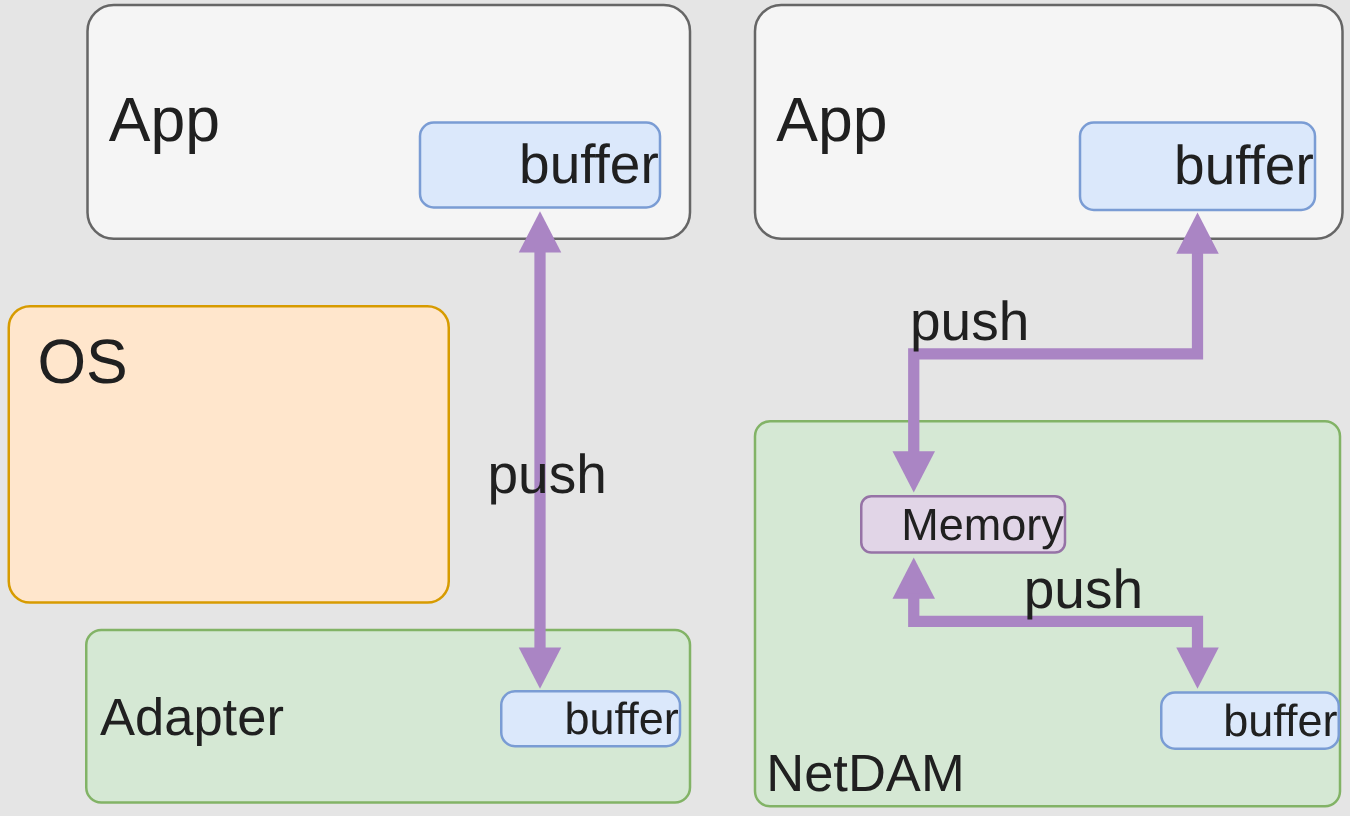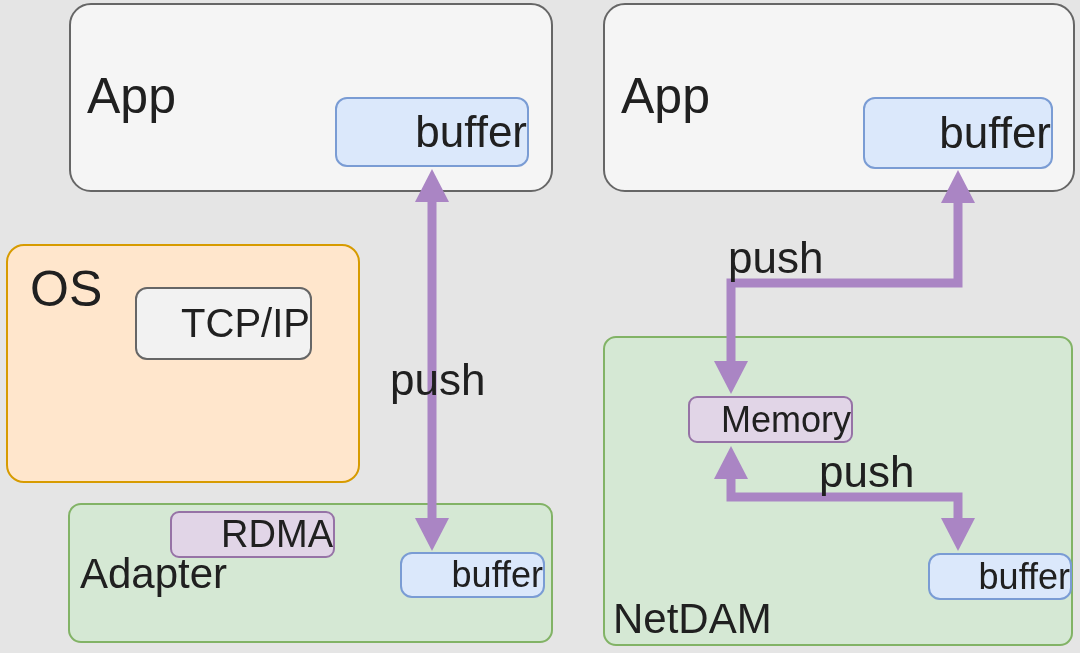--- a/index.html
+++ b/index.html
@@ -42,31 +42,25 @@
   </div>
 
   <div class="box inner blue-inner f44" style="left:335px; top:97px; width:194px; height:70px;">
     <span>buffer</span>
   </div>
 
   <div class="box os-box" style="left:6px; top:244px; width:354px; height:239px;">
     <span class="corner-lbl f50" style="left:22px; top:18px;">OS</span>
   </div>
 
-  <div class="box inner gray-inner f40" style="left:135px; top:287px; width:177px; height:73px;">
-    <span>TCP/IP</span>
-  </div>
 
   <div class="box green-box" style="left:68px; top:503px; width:485px; height:140px;">
     <span class="corner-lbl f42" style="left:10px; top:48px;">Adapter</span>
   </div>
 
-  <div class="box inner purple-inner f38" style="left:170px; top:511px; width:165px; height:47px;">
-    <span>RDMA</span>
-  </div>
 
   <div class="box inner blue-inner f36" style="left:360px; top:552px; width:145px; height:46px;">
     <span>buffer</span>
   </div>
 
   <div class="free-lbl f44" style="left:390px; top:358px;">push</div>
 
   <div class="box app-box" style="left:603px; top:3px; width:472px; height:189px;">
     <span class="corner-lbl f50" style="left:16px; top:66px;">App</span>
   </div>

